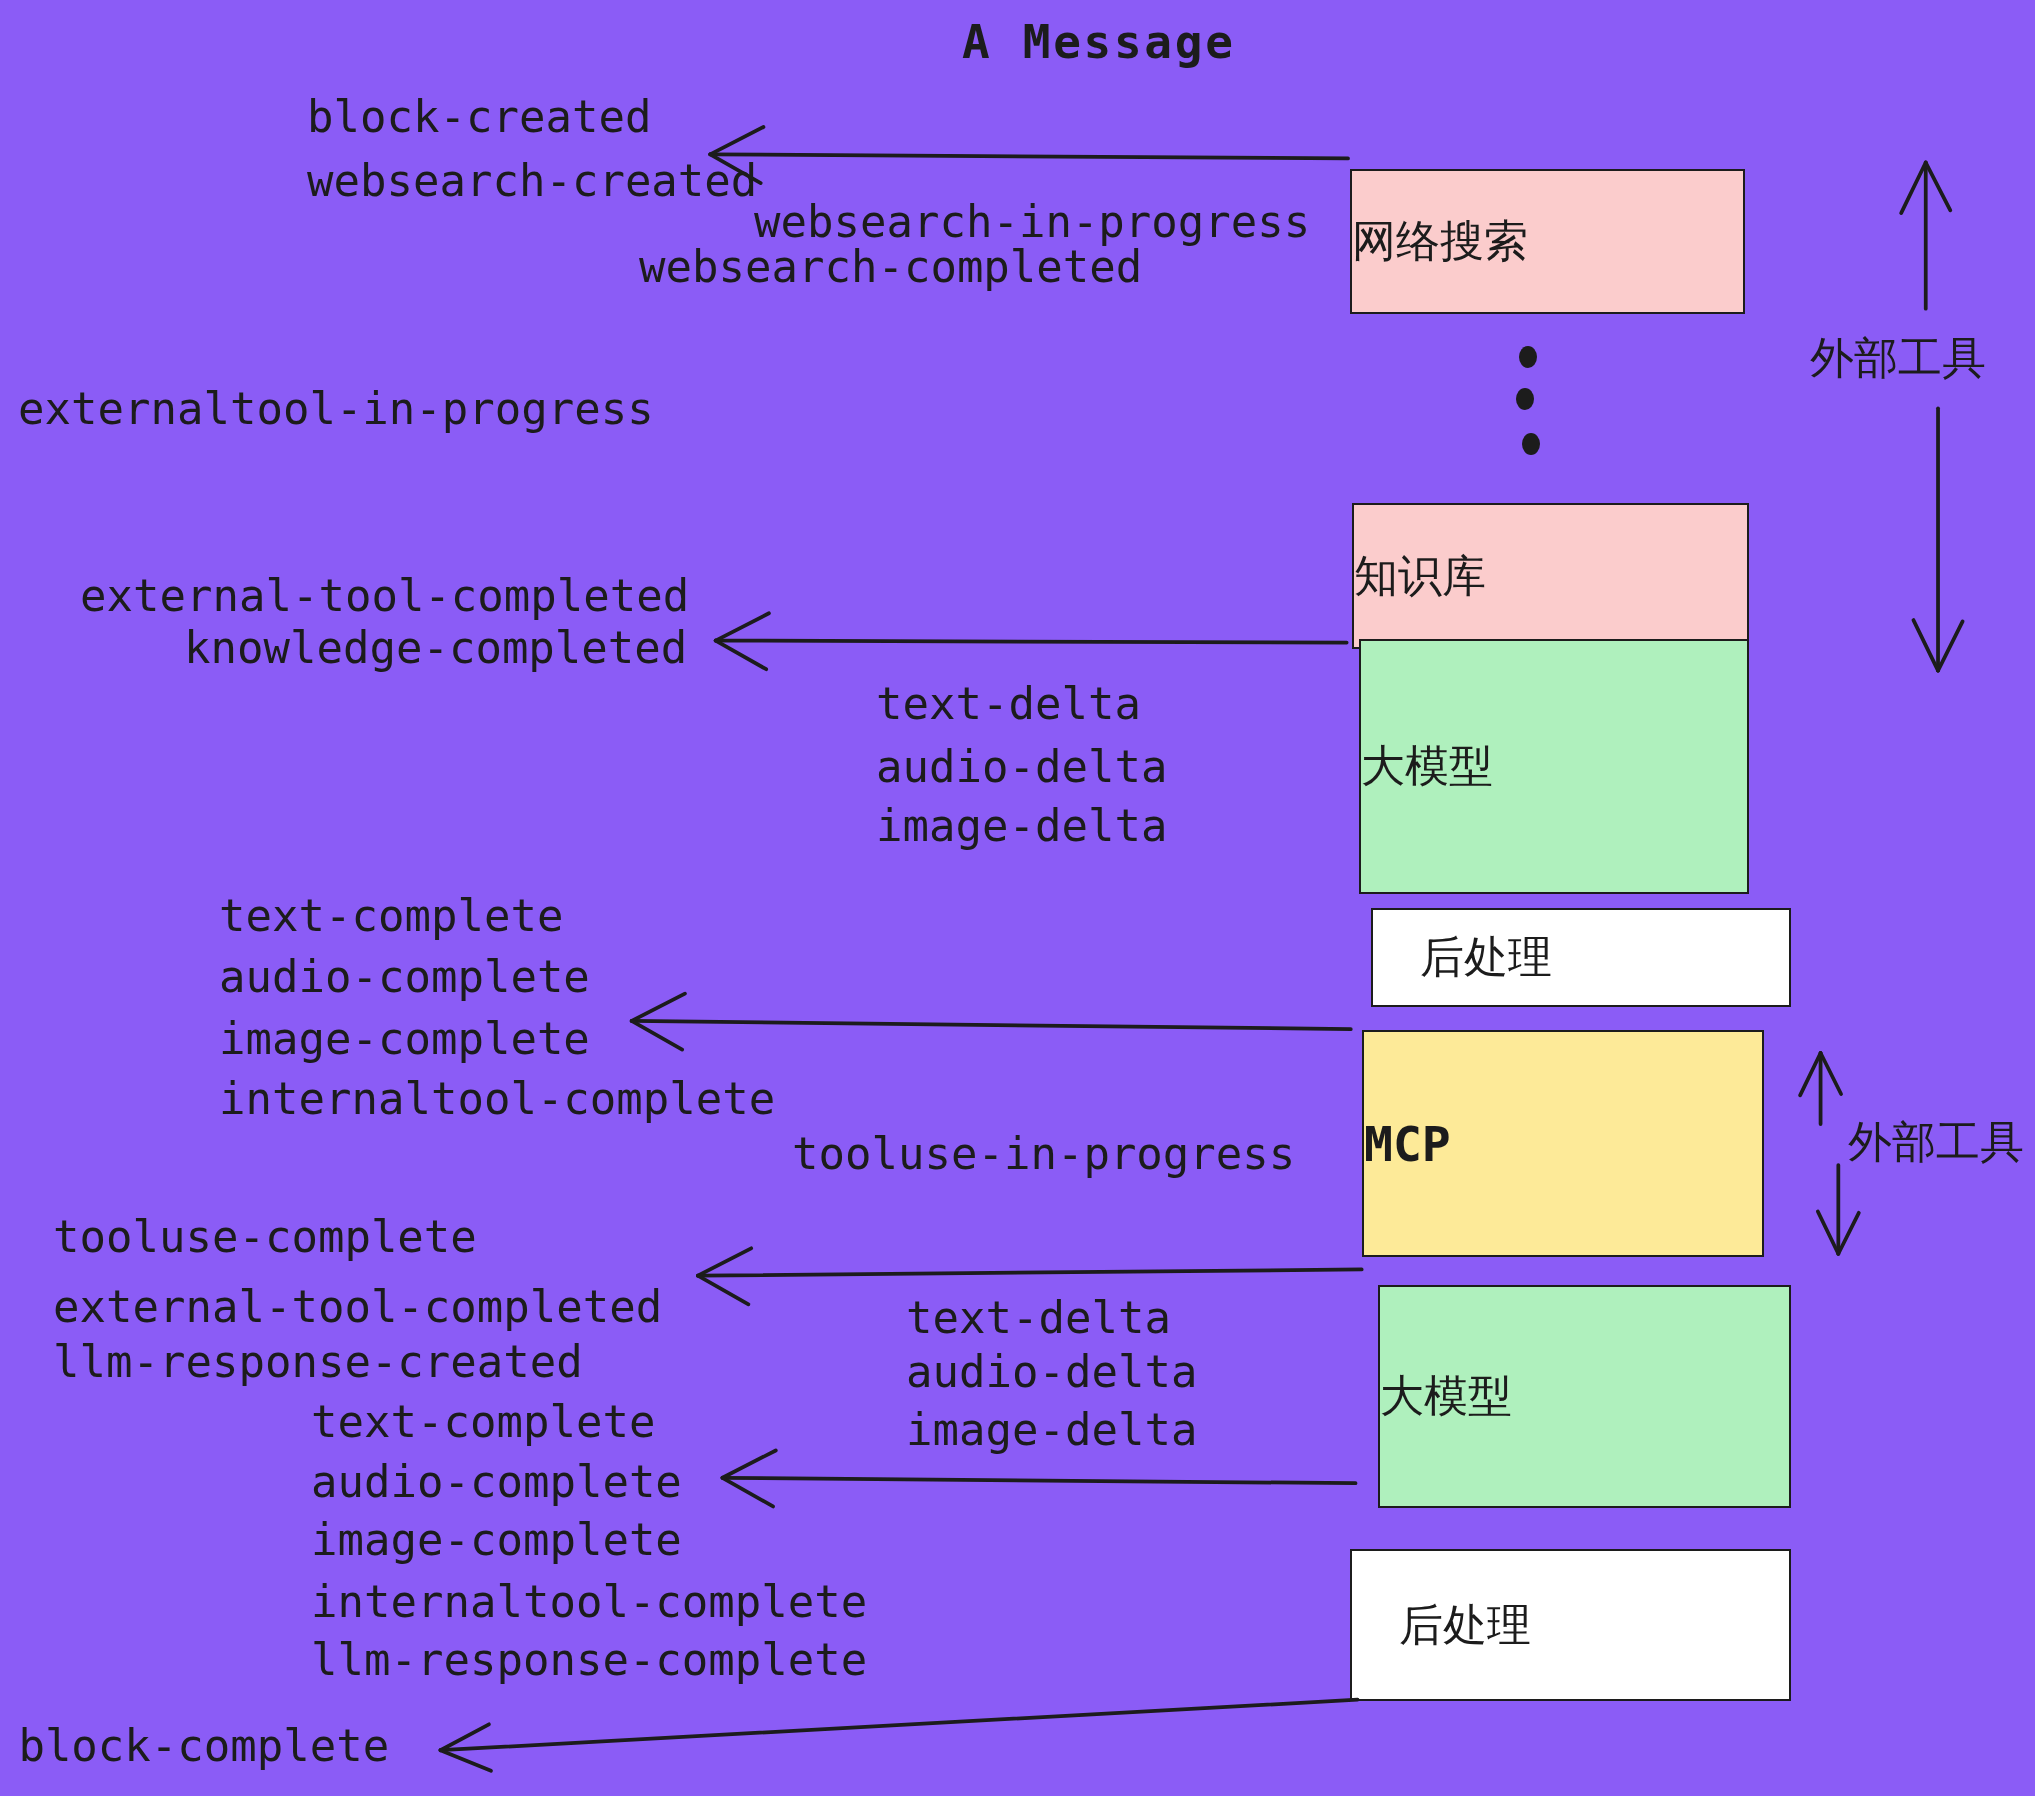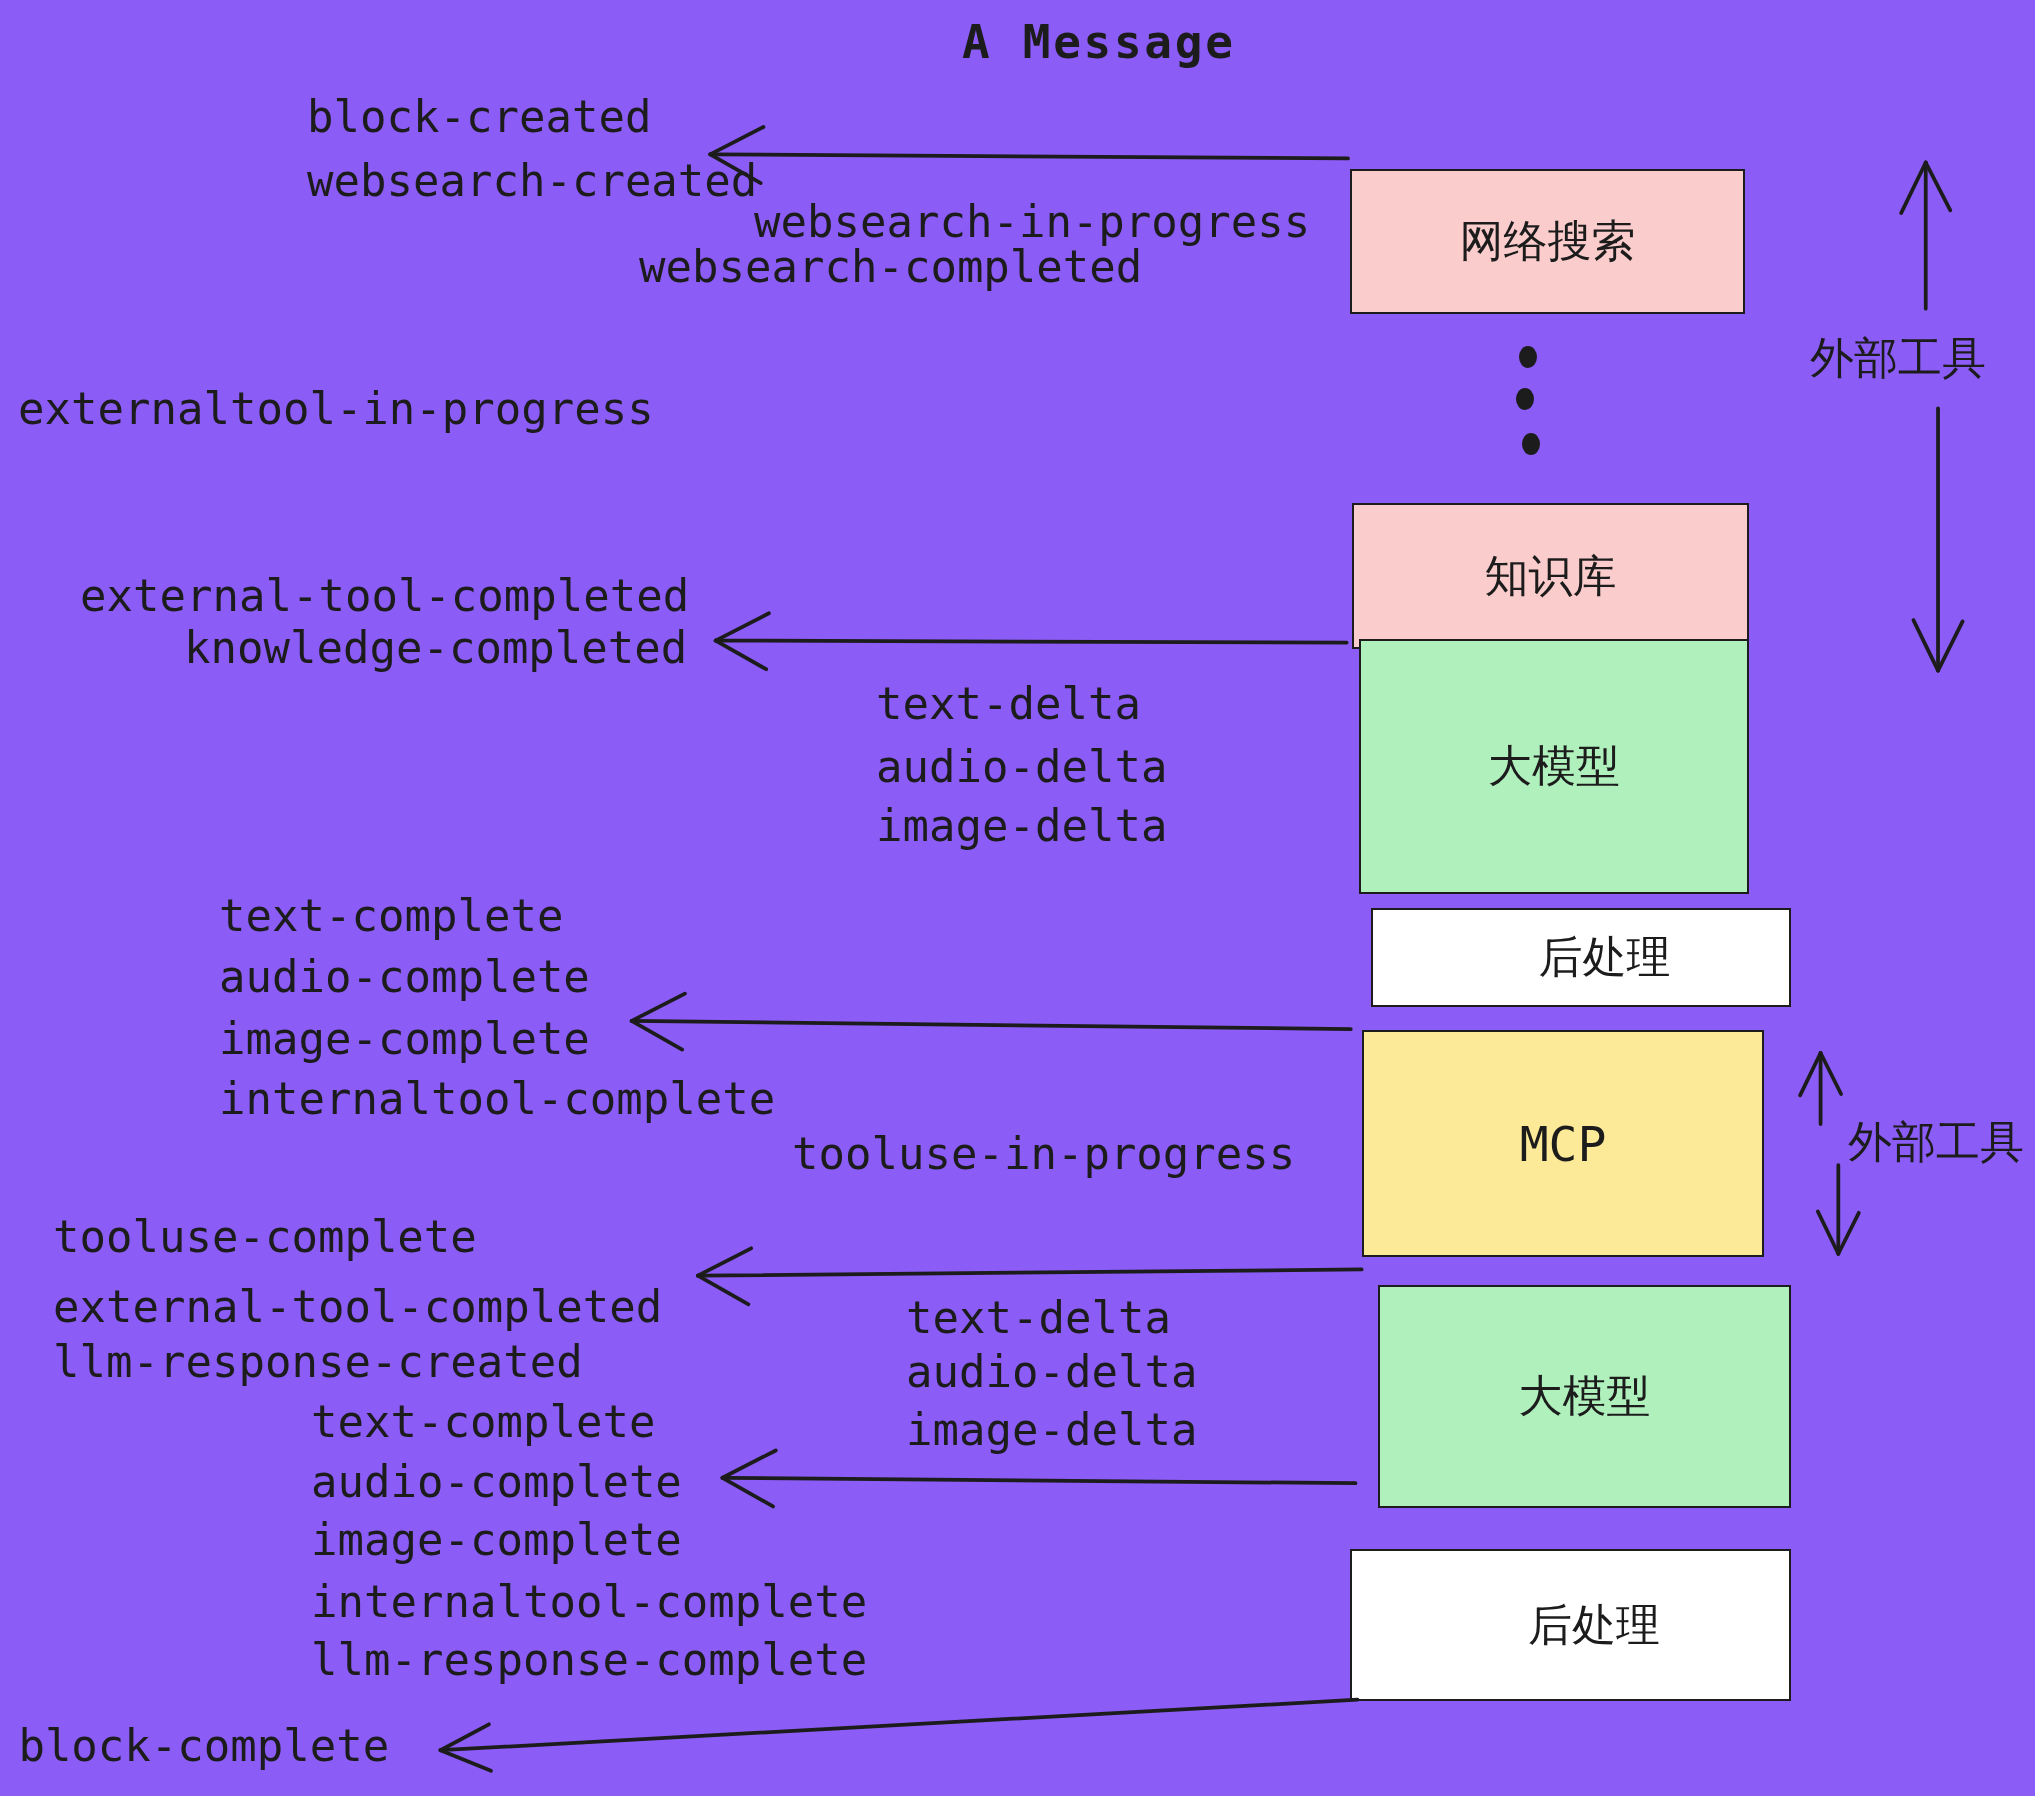--- a/index.html
+++ b/index.html
@@ -32,30 +32,30 @@
     font-weight:500;
     color:var(--ink);
     white-space:nowrap;
   }
   .box{
     position:absolute;
     box-sizing:border-box;
     border:2.7px solid var(--ink);
     display:flex;
     align-items:center;
-    justify-content:center;
+    justify-content:flex-start;
     font-family:"Liberation Sans","DejaVu Sans",sans-serif;
     font-size:44px;
     color:var(--ink);
   }
   .box.pink{background:var(--pink);}
   .box.green{background:var(--green);}
   .box.yellow{background:var(--yellow);}
   .box.white{background:var(--white);padding-left:47px;}
-  .box.mono{font-family:"DejaVu Sans Mono",monospace;font-size:48px;font-weight:normal;}
+  .box.mono{font-family:"DejaVu Sans Mono",monospace;font-size:48px;font-weight:bold;}
   .side-label{
     position:absolute;
     font-family:"Liberation Sans","DejaVu Sans",sans-serif;
     font-size:44px;
     color:var(--ink);
     white-space:nowrap;
   }
   .dot{
     position:absolute;
     width:18px;

